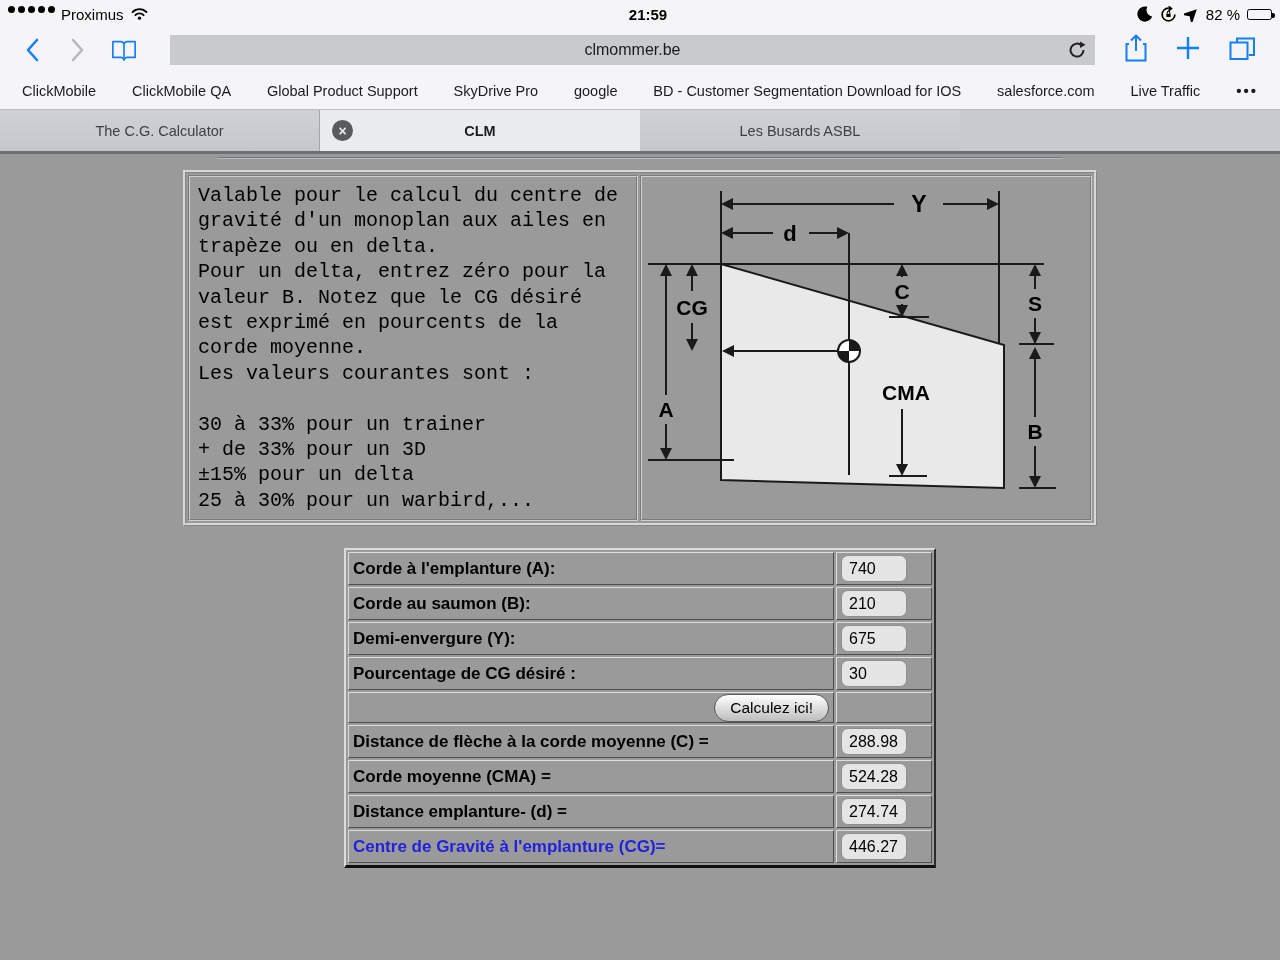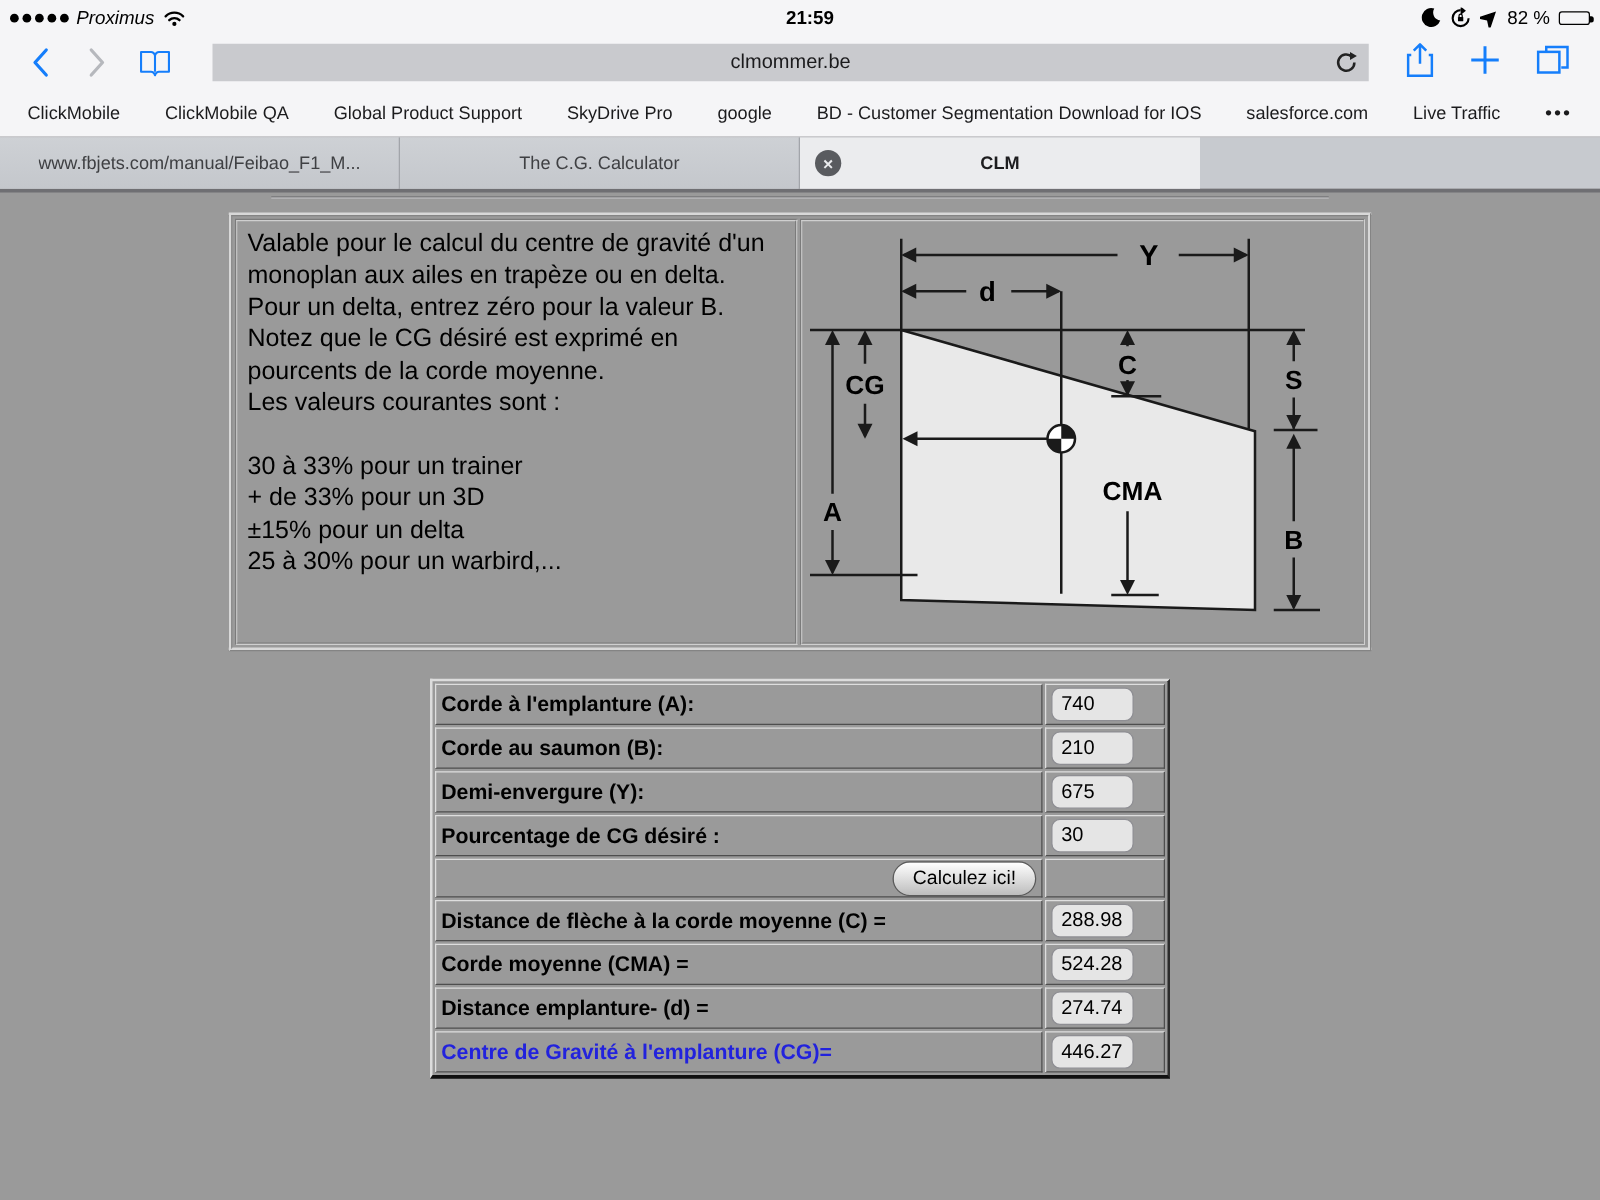--- a/index.html
+++ b/index.html
@@ -1,21 +1,21 @@
 <!DOCTYPE html>
 <html><head>
 <meta charset="utf-8">
 <style>
   * { margin:0; padding:0; box-sizing:border-box; }
   html,body { width:1280px; height:960px; overflow:hidden; }
   body { font-family:"Liberation Sans", sans-serif; background:#9a9a9a; }
 
   
   .status-bar { height:28px; background:#f5f5f7; display:flex; align-items:center; padding:0 8px; position:relative; font-size:15px; color:#000; }
-  .status-left { display:flex; align-items:center; gap:6px;font-style:italic; }
+  .status-left { display:flex; align-items:flex-start; gap:6px; }
   .signal-dots { display:flex; gap:3px; align-items:center; }
   .signal-dots i { width:7px; height:7px; border-radius:50%; background:#000; display:block; }
   .status-time { position:absolute; left:16px; right:0; text-align:center; font-weight:700; font-size:15px; }
   .status-right { margin-left:auto; display:flex; align-items:center; gap:7px; z-index:2; }
   .battery-shape { width:25px; height:11px; border:1px solid #000; border-radius:2.5px; padding:1px; position:relative; }
   .battery-fill { height:100%; background:#000; border-radius:1px; }
   .battery-nub { position:absolute; right:-4px; top:3px; width:3px; height:5px; background:#000; border-radius:0 2px 2px 0; }
 
   
   .toolbar { height:44px; background:#f5f5f7; display:flex; align-items:center; padding:0 14px; gap:10px; }
@@ -37,21 +37,21 @@
   .tab-title { overflow:hidden; text-overflow:ellipsis; white-space:nowrap; max-width:290px; }
   .tab-close { position:absolute; left:12px; top:10px; width:21px; height:21px; border-radius:50%; background:#595b5f; color:#ebecee; display:flex; align-items:center; justify-content:center; font-size:14px; line-height:1; }
   .tab-strip { height:3px; background:#6f6f73; }
 
   
   .page { height:748px; background:#9a9a9a; color:#000; }
   .page hr { border:none; border-top:1px solid #77777a; border-bottom:1px solid #b9b9bc; width:846px; margin:3px auto 0 auto; }
 
   .info-table { width:914px; margin:11px auto 0 auto; border:3px ridge #d8d8d8; border-spacing:2px; }
   .info-table td { border:2px groove #cfcfcf; vertical-align:top; }
-  .info-text-cell { width:452px; font-family:Liberation Sans, sans-serif; font-size:20px; line-height:1.27; padding:6px 8px; white-space:pre-line; }
+  .info-text-cell { width:452px; font-family:Liberation Mono, monospace; font-size:20px; line-height:1.27; padding:6px 8px; white-space:pre-line; }
   .diagram-cell { width:452px; padding:0; }
 
   .form-table { margin:22px auto 0 auto; border-spacing:2px; border-top:2px solid #dcdcdc; border-left:2px solid #dcdcdc; border-right:2px solid #2b2b2b; border-bottom:3px solid #101010; }
   .form-table td { border-top:1px solid #dedede; border-left:1px solid #dedede; border-right:1px solid #4e4e4e; border-bottom:1px solid #4e4e4e; height:31px; }
   .lbl-cell { width:486px; padding-left:4px; font-weight:700; font-size:17px;margin-left:40px; }
   .val-cell { width:96px; padding:2px 4px; }
   .val-input { width:66px; height:27px; border:1px solid #8e8e93; border-radius:7px; background:#e5e5e5; font-size:16px; padding-left:7px; font-family:"Liberation Sans", sans-serif; color:#000; }
   .btn-cell { text-align:right; padding-right:4px; }
   .calc-btn { height:28px; padding:0 15px; border:1px solid #5a5a5a; border-radius:14px; background:linear-gradient(#ffffff,#bdbdbd); font-size:15.5px; color:#000; font-family:"Liberation Sans", sans-serif; }
   .link-lbl { color:#2222dd; }
@@ -149,28 +149,28 @@
   <span class="bookmark-item">SkyDrive Pro</span>
   <span class="bookmark-item">google</span>
   <span class="bookmark-item">BD - Customer Segmentation Download for IOS</span>
   <span class="bookmark-item">salesforce.com</span>
   <span class="bookmark-item">Live Traffic</span>
   <span class="bookmark-item bm-ellipsis">•••</span>
 </div>
 
 <div class="tab-bar">
   <div class="tab">
-    <span class="tab-title">www.fbjets.com/manual/Feibao_F1_M...</span>
-  </div>
-  <div class="tab">
     <span class="tab-title">The C.G. Calculator</span>
   </div>
   <div class="tab active">
     <span class="tab-close">×</span>
     <span class="tab-title">CLM</span>
+  </div>
+  <div class="tab">
+    <span class="tab-title">Les Busards ASBL</span>
   </div>
 </div>
 <div class="tab-strip"></div>
 
 <div class="page">
   <hr>
 
   <table class="info-table">
     <tbody>
         <tr>

